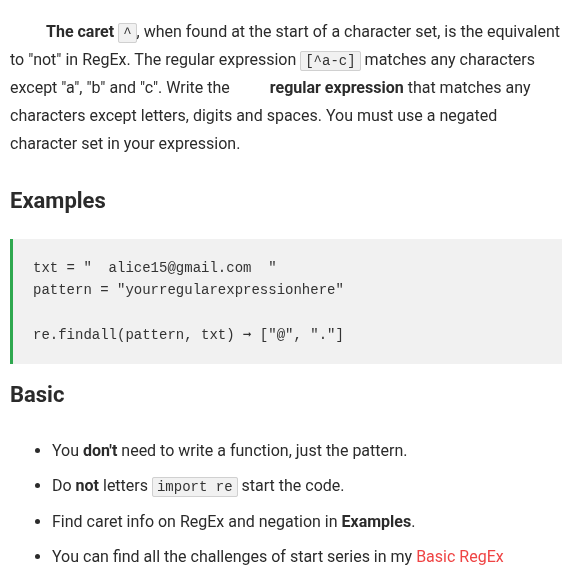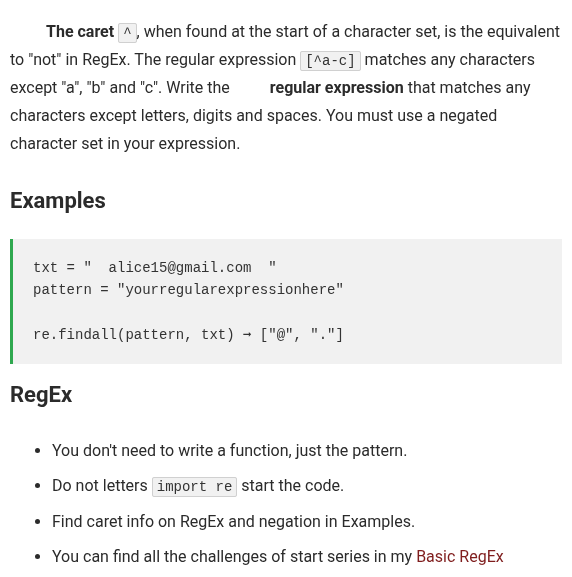--- a/index.html
+++ b/index.html
@@ -52,42 +52,42 @@
     }
     ul.notes {
       padding-left: 42px;
       margin-top: 6px;
     }
     ul.notes li {
       padding: 5px 0;
       line-height: 1.6;
     }
     ul.notes li strong {
-      font-weight: 400;
+      font-weight: 700;
     }
     a.link {
-      color: #7f1d1d;
+      color: #ef4444;
       text-decoration: none;
     }
   </style>
 </head>
 <body>
 
 <p class="intro">
   <strong>The caret </strong><code class="inline">^</code><span>, when found at the start of a character set, is the equivalent to "not" in RegEx. The regular expression </span><code class="inline">[^a-c]</code><span> matches any characters except "a", "b" and "c". Write the </span><strong>regular expression</strong><span> that matches any characters except letters, digits and spaces. You must use a negated character set in your expression.</span>
 </p>
 
 <h2>Examples</h2>
 
 <pre class="codeblock">txt = "  alice15@gmail.com  "
 pattern = "yourregularexpressionhere"
 
 re.findall(pattern, txt) ➞ ["@", "."]</pre>
 
-<h2>RegEx</h2>
+<h2>Basic</h2>
 
 <ul class="notes">
   <li>
     <span>You </span><strong>don't</strong><span> need to write a function, just the pattern.</span>
   </li>
   <li>
     <span>Do </span><strong>not</strong><span> letters </span><code class="inline">import re</code><span> start the code.</span>
   </li>
   <li>
     <span>Find caret info on RegEx and negation in </span><strong>Examples</strong><span>.</span>

